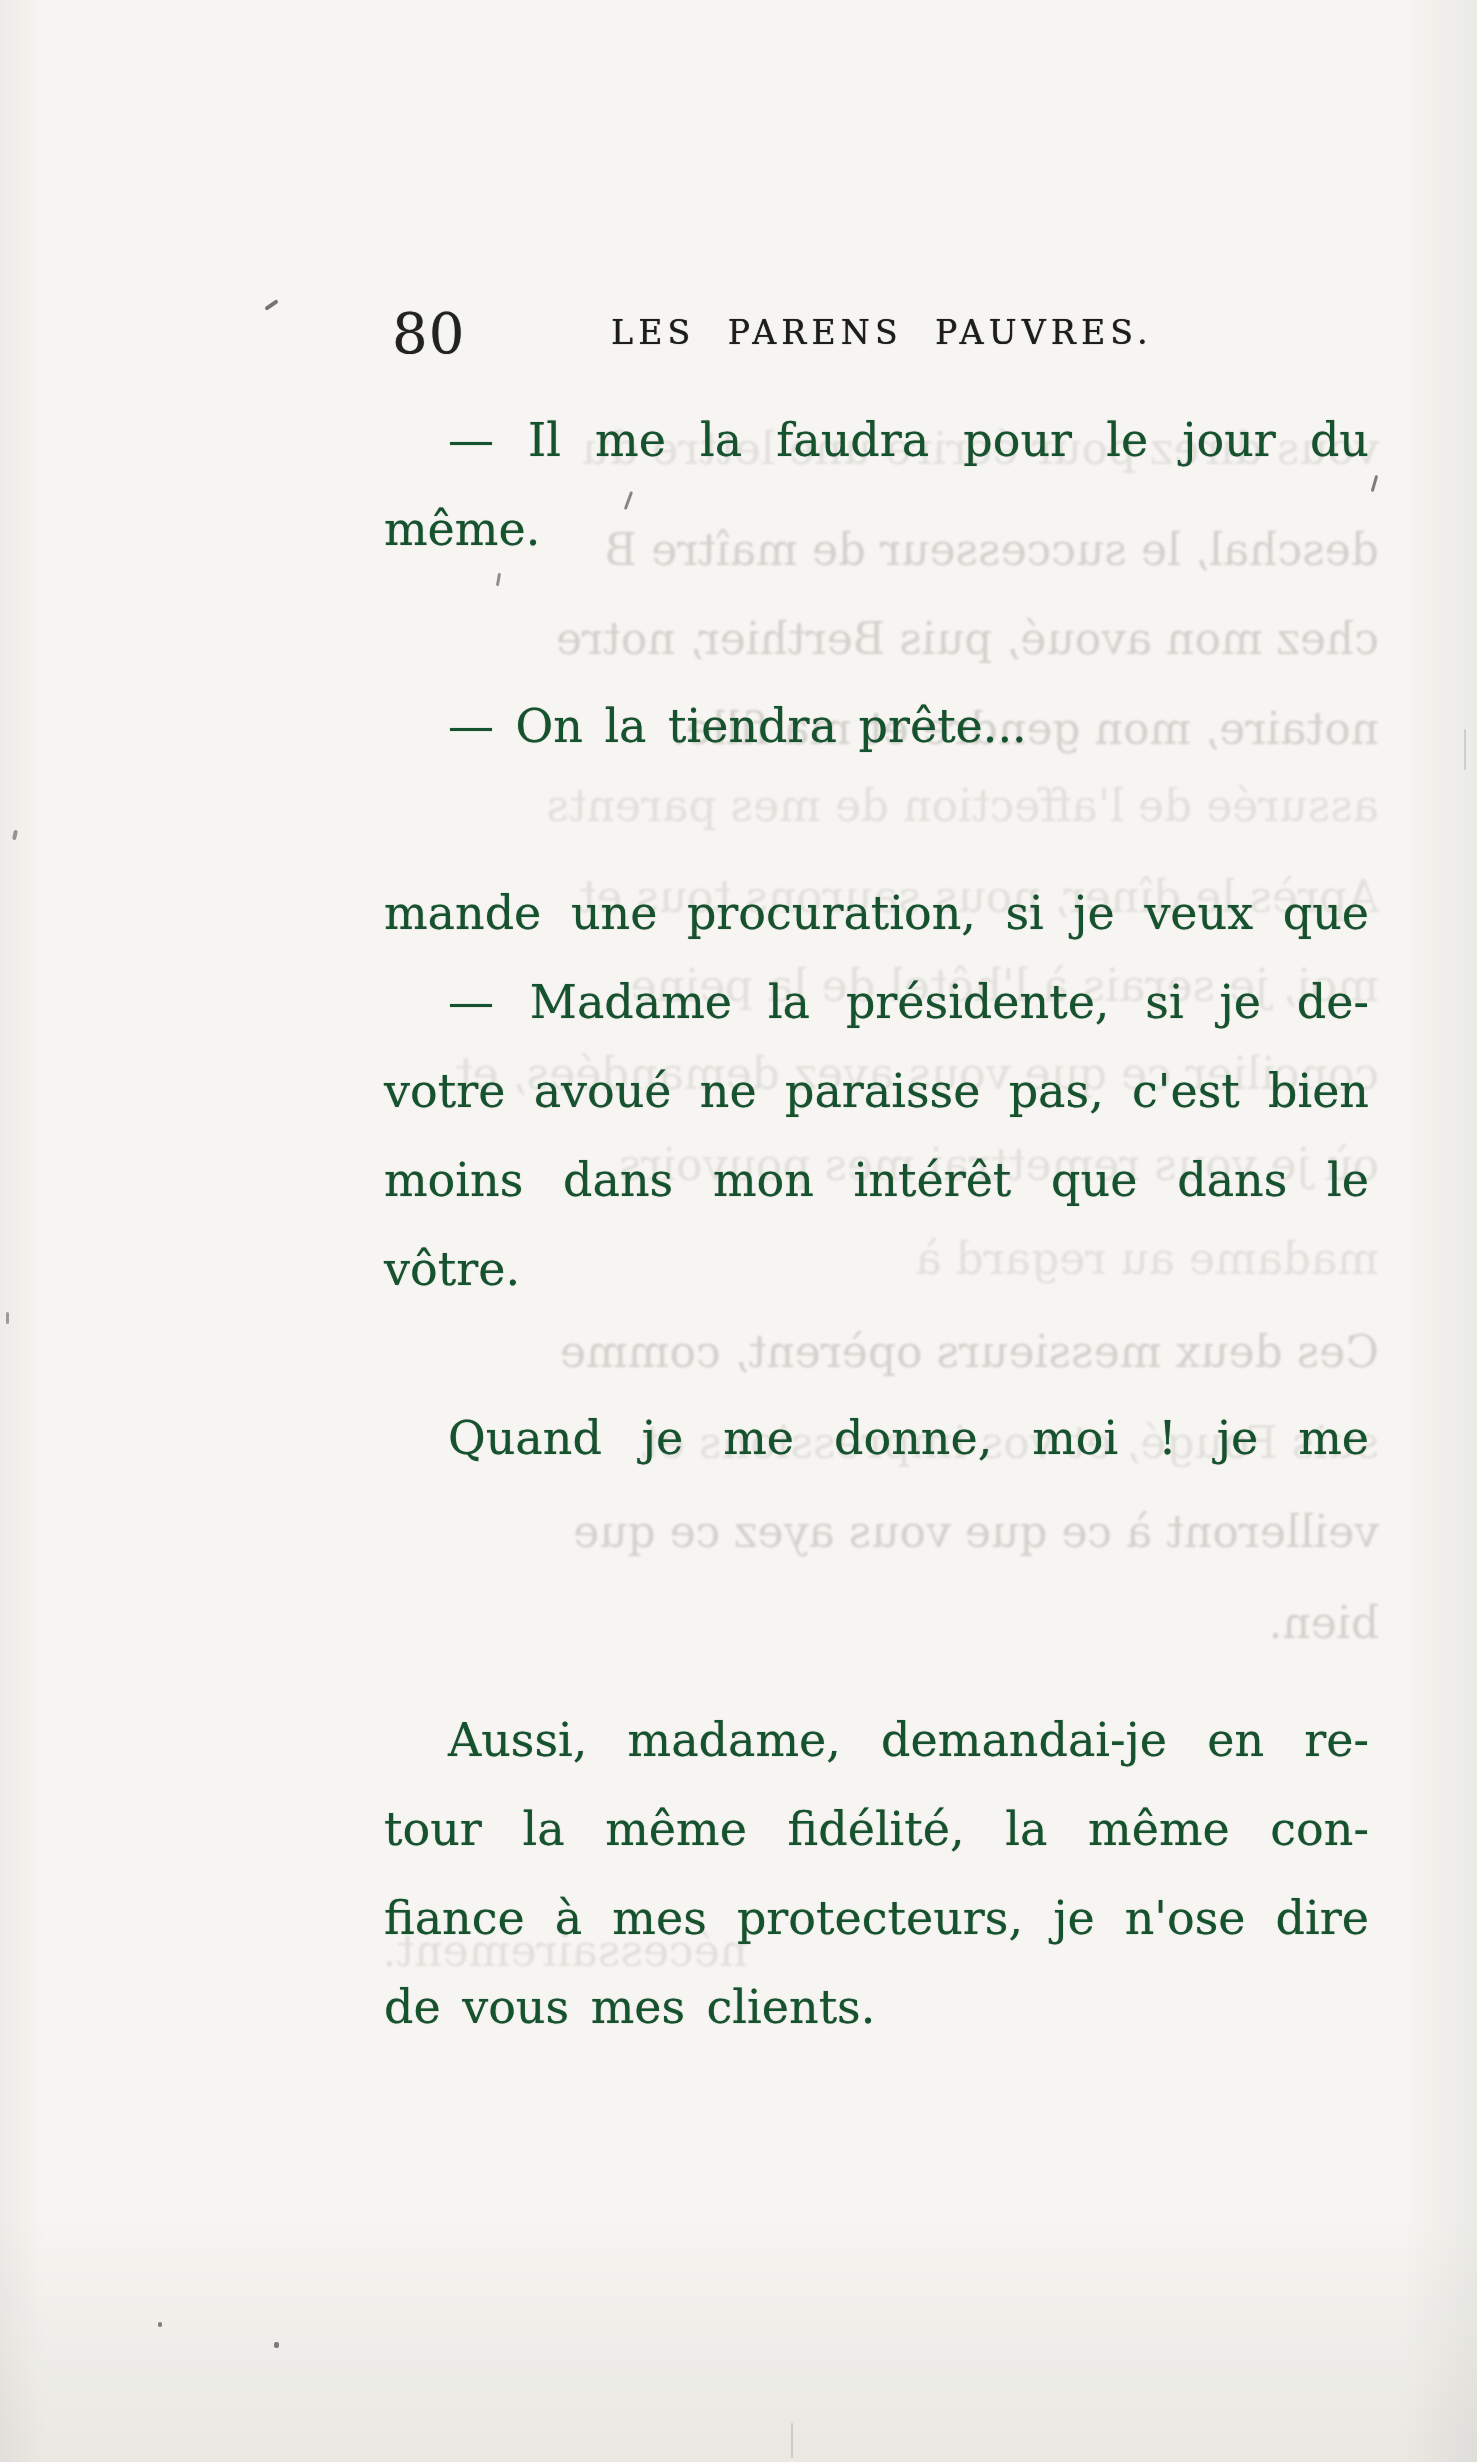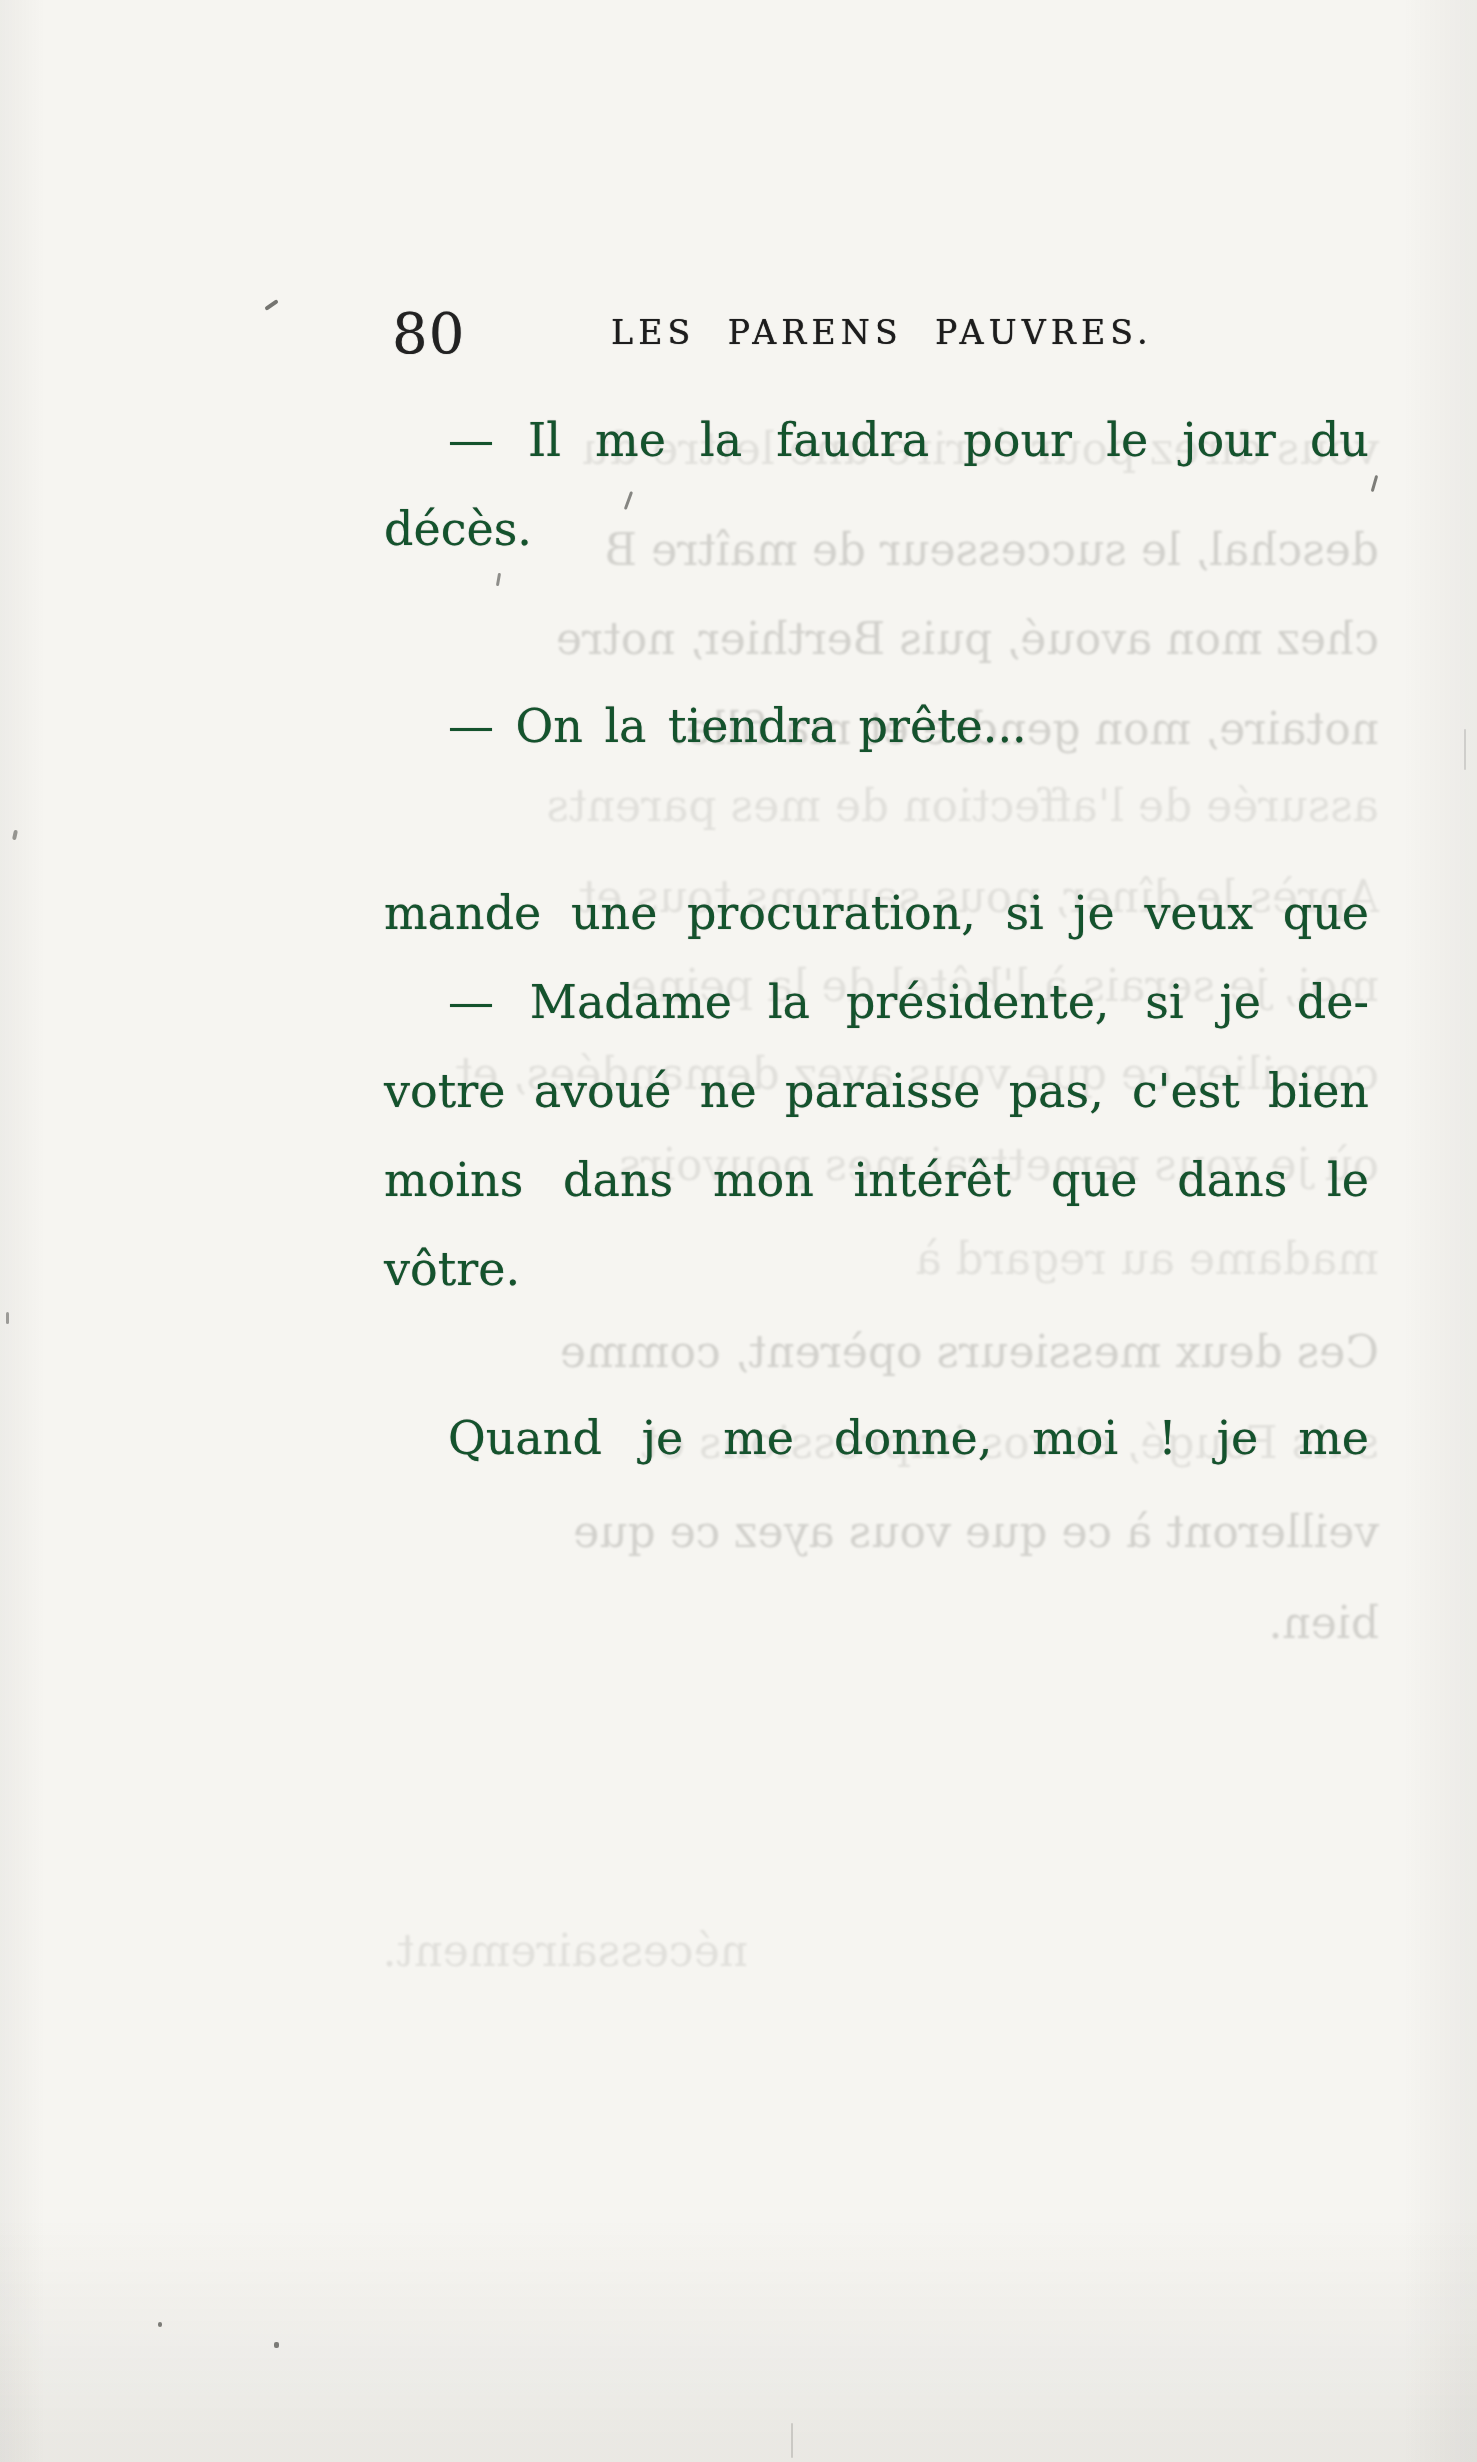--- a/index.html
+++ b/index.html
@@ -67,39 +67,45 @@
   <div class="ghost" style="top:1135px">où je vous remettrai mes pouvoirs.</div>
   <div class="ghost" style="top:1229px">madame au regard à</div>
   <div class="ghost g-strong" style="top:1322px">Ces deux messieurs opèrent, comme</div>
   <div class="ghost" style="top:1413px">suis Fougé, et vos impressions et</div>
   <div class="ghost g-strong" style="top:1502px">veilleront à ce que vous ayez ce que</div>
   <div class="ghost g-strong" style="top:1593px">bien.</div>
   <div class="ghost" style="top:1921px;left:236px;width:512px">nécessairement.</div>
 
   <p class="para" style="top:396px">
     <span class="line just indent">— Il me la faudra pour le jour du</span>
-    <span class="line">décès.</span>
+    <span class="line">même.</span>
   </p>
 
   <p class="para" style="top:682px">
     <span class="line indent">— On la tiendra prête...</span>
   </p>
 
   <p class="para" style="top:869px">
     <span class="line just">mande une procuration, si je veux que</span>
     <span class="line just indent">— Madame la présidente, si je de-</span>
     <span class="line just">votre avoué ne paraisse pas, c'est bien</span>
     <span class="line just">moins dans mon intérêt que dans le</span>
     <span class="line">vôtre.</span>
   </p>
 
   <p class="para" style="top:1394px">
     <span class="line just indent">Quand je me donne, moi ! je me</span>
   </p>
 
+  <p class="para" style="top:1696px">
+    <span class="line just indent">Aussi, madame, demandai-je en re-</span>
+    <span class="line just">tour la même fidélité, la même con-</span>
+    <span class="line just">fiance à mes protecteurs, je n'ose dire</span>
+    <span class="line">de vous mes clients.</span>
+  </p>
 
   <div class="speck" style="left:264px;top:303px;width:14.8px;height:3.9px;transform:rotate(-35deg);opacity:.75"></div>
   <div class="speck" style="left:1373px;top:475px;width:3px;height:16.7px;transform:rotate(16deg);opacity:.7"></div>
   <div class="speck" style="left:627px;top:491px;width:3px;height:18.7px;transform:rotate(20deg);opacity:.65"></div>
   <div class="speck" style="left:497px;top:573px;width:3px;height:12.8px;transform:rotate(10deg);opacity:.6"></div>
   <div class="speck" style="left:12.8px;top:830px;width:3.9px;height:9.9px;transform:rotate(12deg);opacity:.55"></div>
   <div class="speck" style="left:5.9px;top:1312px;width:3px;height:11.8px;opacity:.5"></div>
   <div class="speck" style="left:158px;top:2322px;width:3.9px;height:4.9px;opacity:.7"></div>
   <div class="speck" style="left:274px;top:2342px;width:4.9px;height:5.9px;opacity:.7"></div>
   <div class="speck" style="left:1464px;top:729px;width:2px;height:41px;opacity:.18"></div>

